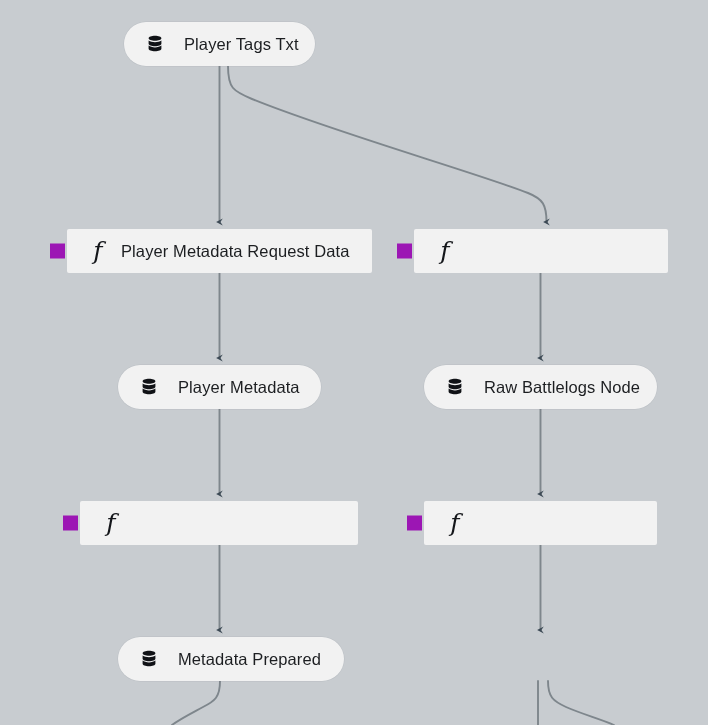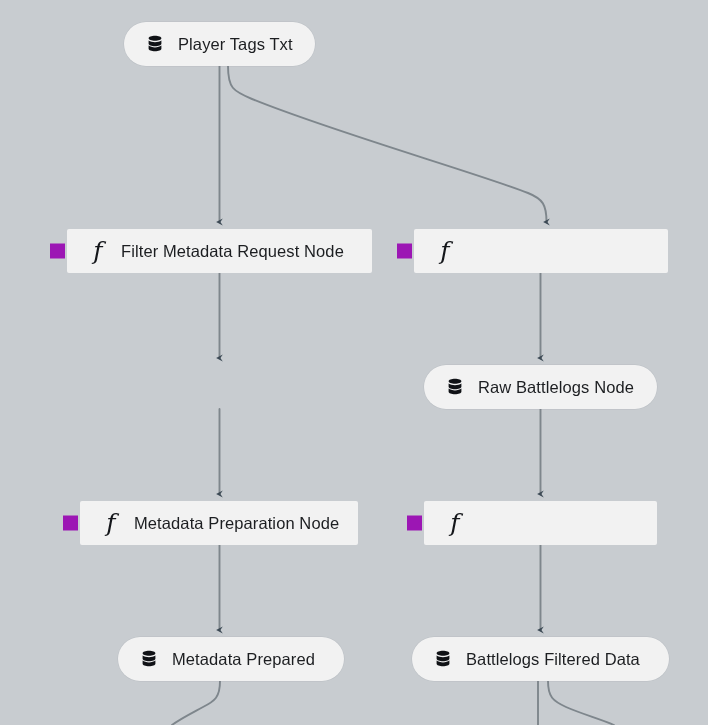--- a/index.html
+++ b/index.html
@@ -35,20 +35,21 @@
     align-items: center;
     background: #f2f2f2;
     color: #1c1e21;
     white-space: nowrap;
   }
   .node-data {
     border-radius: 999px;
     height: 44px;
     padding: 0 22px 0 20px;
     box-shadow: 0 0 0 0.5px rgba(120,130,140,0.18);
+    gap: 6px;
   }
   .node-func {
     border-radius: 2px;
     height: 44px;
     padding: 0 22px 0 20px;
   }
   .node-label {
     font-size: 16.5px;
     letter-spacing: 0.1px;
     line-height: 1;
@@ -128,72 +129,71 @@
       </svg>
     </span>
     <span class="node-label">Player Tags Txt</span>
   </div>
 
   <div class="node node-func" style="left:67px; top:229px; width:305px;">
     <span class="port"></span>
     <span class="icon-slot">
       <span class="fn-glyph">f</span>
     </span>
-    <span class="node-label">Filter Metadata Request Node</span>
+    <span class="node-label">Player Metadata Request Data</span>
   </div>
 
   <div class="node node-func" style="left:414px; top:229px; width:254px;">
     <span class="port"></span>
     <span class="icon-slot">
       <span class="fn-glyph">f</span>
     </span>
   </div>
 
+  <div class="node node-data" style="left:118px; top:365px; width:203px;">
+    <span class="icon-slot">
+      <svg width="20" height="20" viewBox="0 0 20 20" xmlns="http://www.w3.org/2000/svg">
+        <path d="M3.6 4.3c0-1.5 2.9-2.5 6.4-2.5s6.4 1 6.4 2.5-2.9 2.5-6.4 2.5S3.6 5.8 3.6 4.3z" fill="#101216"></path>
+        <path d="M3.6 6.6v3.1c0 1.5 2.9 2.5 6.4 2.5s6.4-1 6.4-2.5V6.6c-1.5 1.2-4 1.7-6.4 1.7S5.1 7.8 3.6 6.6z" fill="#101216"></path>
+        <path d="M3.6 11.6v3.2c0 1.5 2.9 2.5 6.4 2.5s6.4-1 6.4-2.5v-3.2c-1.5 1.2-4 1.8-6.4 1.8s-4.9-.6-6.4-1.8z" fill="#101216"></path>
+      </svg>
+    </span>
+    <span class="node-label">Player Metadata</span>
+  </div>
 
   <div class="node node-data" style="left:424px; top:365px; width:233px;">
     <span class="icon-slot">
       <svg width="20" height="20" viewBox="0 0 20 20" xmlns="http://www.w3.org/2000/svg">
         <path d="M3.6 4.3c0-1.5 2.9-2.5 6.4-2.5s6.4 1 6.4 2.5-2.9 2.5-6.4 2.5S3.6 5.8 3.6 4.3z" fill="#101216"></path>
         <path d="M3.6 6.6v3.1c0 1.5 2.9 2.5 6.4 2.5s6.4-1 6.4-2.5V6.6c-1.5 1.2-4 1.7-6.4 1.7S5.1 7.8 3.6 6.6z" fill="#101216"></path>
         <path d="M3.6 11.6v3.2c0 1.5 2.9 2.5 6.4 2.5s6.4-1 6.4-2.5v-3.2c-1.5 1.2-4 1.8-6.4 1.8s-4.9-.6-6.4-1.8z" fill="#101216"></path>
       </svg>
     </span>
     <span class="node-label">Raw Battlelogs Node</span>
   </div>
 
   <div class="node node-func" style="left:80px; top:501px; width:278px;">
     <span class="port"></span>
     <span class="icon-slot">
       <span class="fn-glyph">f</span>
     </span>
-    <span class="node-label">Metadata Preparation Node</span>
   </div>
 
   <div class="node node-func" style="left:424px; top:501px; width:233px;">
     <span class="port"></span>
     <span class="icon-slot">
       <span class="fn-glyph">f</span>
     </span>
   </div>
 
   <div class="node node-data" style="left:118px; top:637px; width:226px;">
     <span class="icon-slot">
       <svg width="20" height="20" viewBox="0 0 20 20" xmlns="http://www.w3.org/2000/svg">
         <path d="M3.6 4.3c0-1.5 2.9-2.5 6.4-2.5s6.4 1 6.4 2.5-2.9 2.5-6.4 2.5S3.6 5.8 3.6 4.3z" fill="#101216"></path>
         <path d="M3.6 6.6v3.1c0 1.5 2.9 2.5 6.4 2.5s6.4-1 6.4-2.5V6.6c-1.5 1.2-4 1.7-6.4 1.7S5.1 7.8 3.6 6.6z" fill="#101216"></path>
         <path d="M3.6 11.6v3.2c0 1.5 2.9 2.5 6.4 2.5s6.4-1 6.4-2.5v-3.2c-1.5 1.2-4 1.8-6.4 1.8s-4.9-.6-6.4-1.8z" fill="#101216"></path>
       </svg>
     </span>
     <span class="node-label">Metadata Prepared</span>
   </div>
 
-  <div class="node node-data" style="left:412px; top:637px; width:257px;">
-    <span class="icon-slot">
-      <svg width="20" height="20" viewBox="0 0 20 20" xmlns="http://www.w3.org/2000/svg">
-        <path d="M3.6 4.3c0-1.5 2.9-2.5 6.4-2.5s6.4 1 6.4 2.5-2.9 2.5-6.4 2.5S3.6 5.8 3.6 4.3z" fill="#101216"></path>
-        <path d="M3.6 6.6v3.1c0 1.5 2.9 2.5 6.4 2.5s6.4-1 6.4-2.5V6.6c-1.5 1.2-4 1.7-6.4 1.7S5.1 7.8 3.6 6.6z" fill="#101216"></path>
-        <path d="M3.6 11.6v3.2c0 1.5 2.9 2.5 6.4 2.5s6.4-1 6.4-2.5v-3.2c-1.5 1.2-4 1.8-6.4 1.8s-4.9-.6-6.4-1.8z" fill="#101216"></path>
-      </svg>
-    </span>
-    <span class="node-label">Battlelogs Filtered Data</span>
-  </div>
 
 </div>
 
 </body></html>

